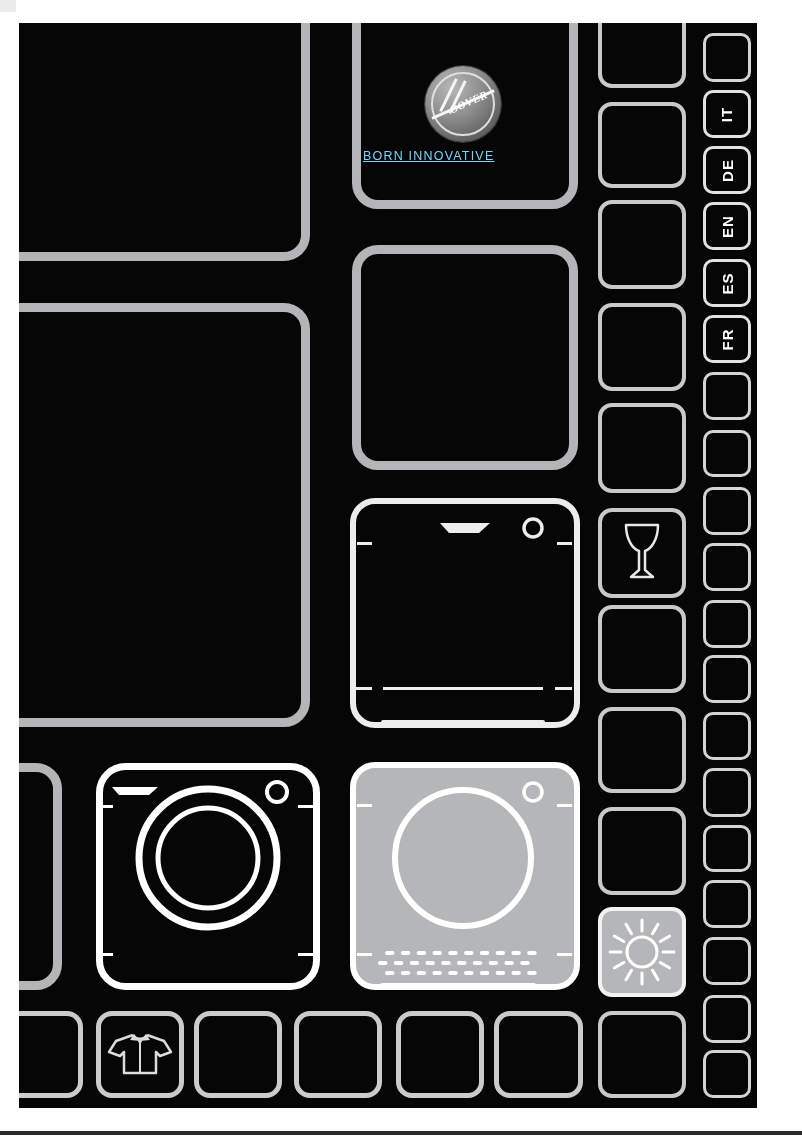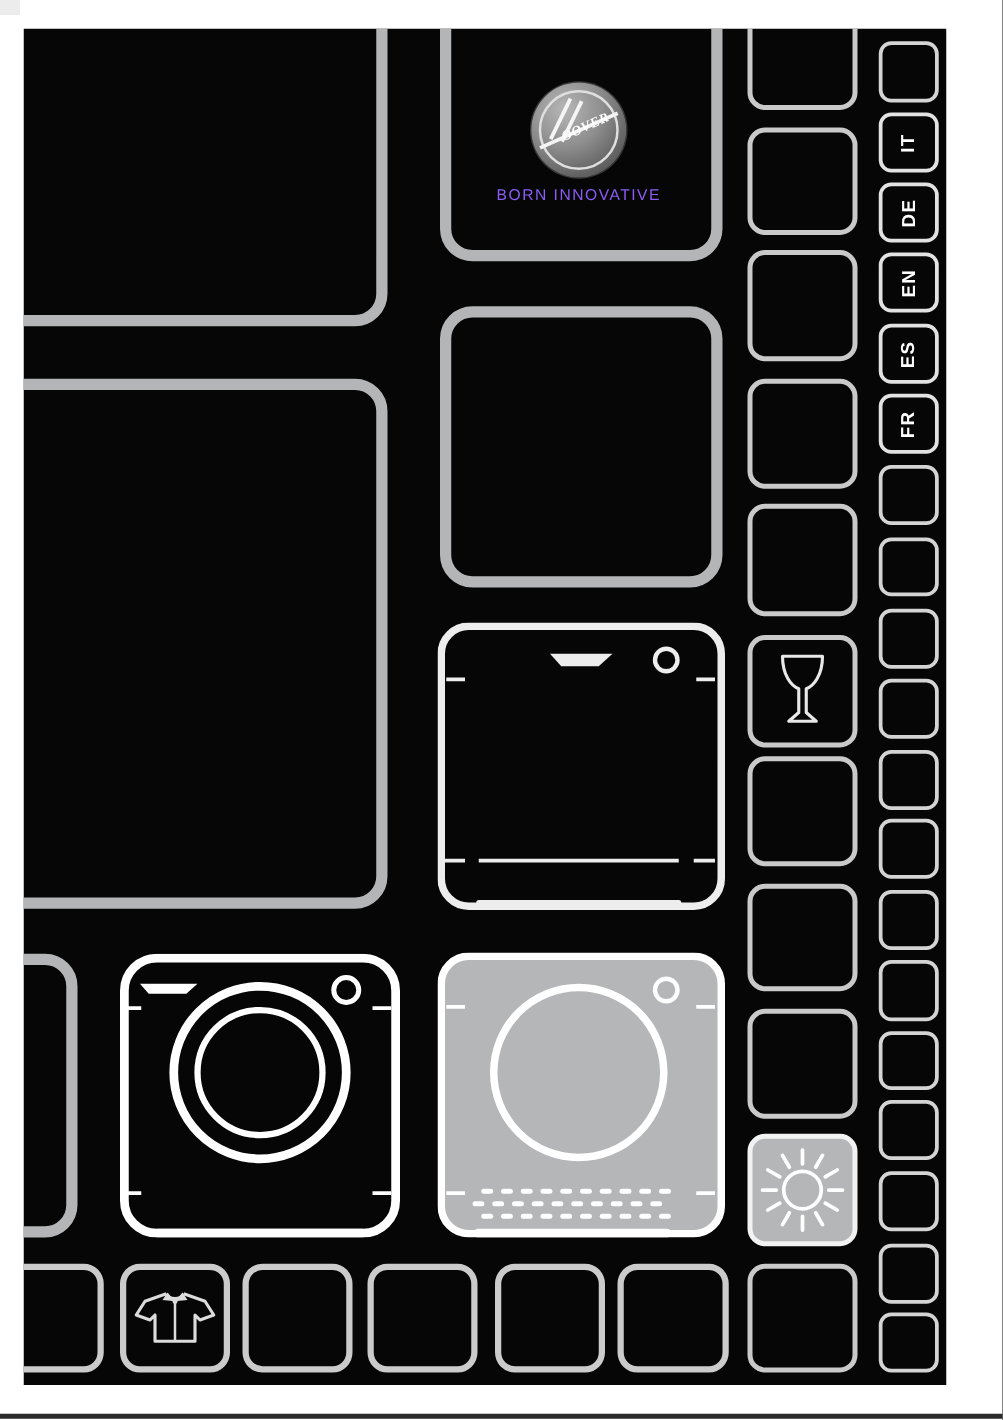--- a/index.html
+++ b/index.html
@@ -36,22 +36,22 @@
   .logo-slash{position:absolute;left:4px;top:37px;width:68px;height:2.5px;background:#f5f5f5;transform:rotate(-24deg);}
   .logo-stem{position:absolute;width:2.5px;height:36px;background:#f5f5f5;transform:rotate(26deg);}
   .stem-a{left:22px;top:11px;}
   .stem-b{left:31px;top:13px;}
   .logo-text{
     position:absolute;left:25px;top:38px;color:#ffffff;font-size:11px;font-weight:bold;
     font-style:italic;font-family:"Liberation Serif", serif;letter-spacing:0.5px;
     transform:rotate(-24deg);transform-origin:left center;
   }
   .tagline{
-    position:absolute;left:344px;top:126px;width:200px;text-align:center;
-    color:#8b5cf6;font-size:12.5px;letter-spacing:1.2px;
+    position:absolute;left:344px;top:126px;width:200px;text-align:left;
+    color:#7dd3fc;font-size:12.5px;letter-spacing:1.2px;text-decoration:underline;
   }
   .bottom-line{position:absolute;left:0;top:1131px;width:802px;height:4px;background:#2b2b2b;}
 </style>
 </head>
 <body>
 
 <div class="screen">
   <div class="corner-artifact"></div>
 
   <div class="page">

